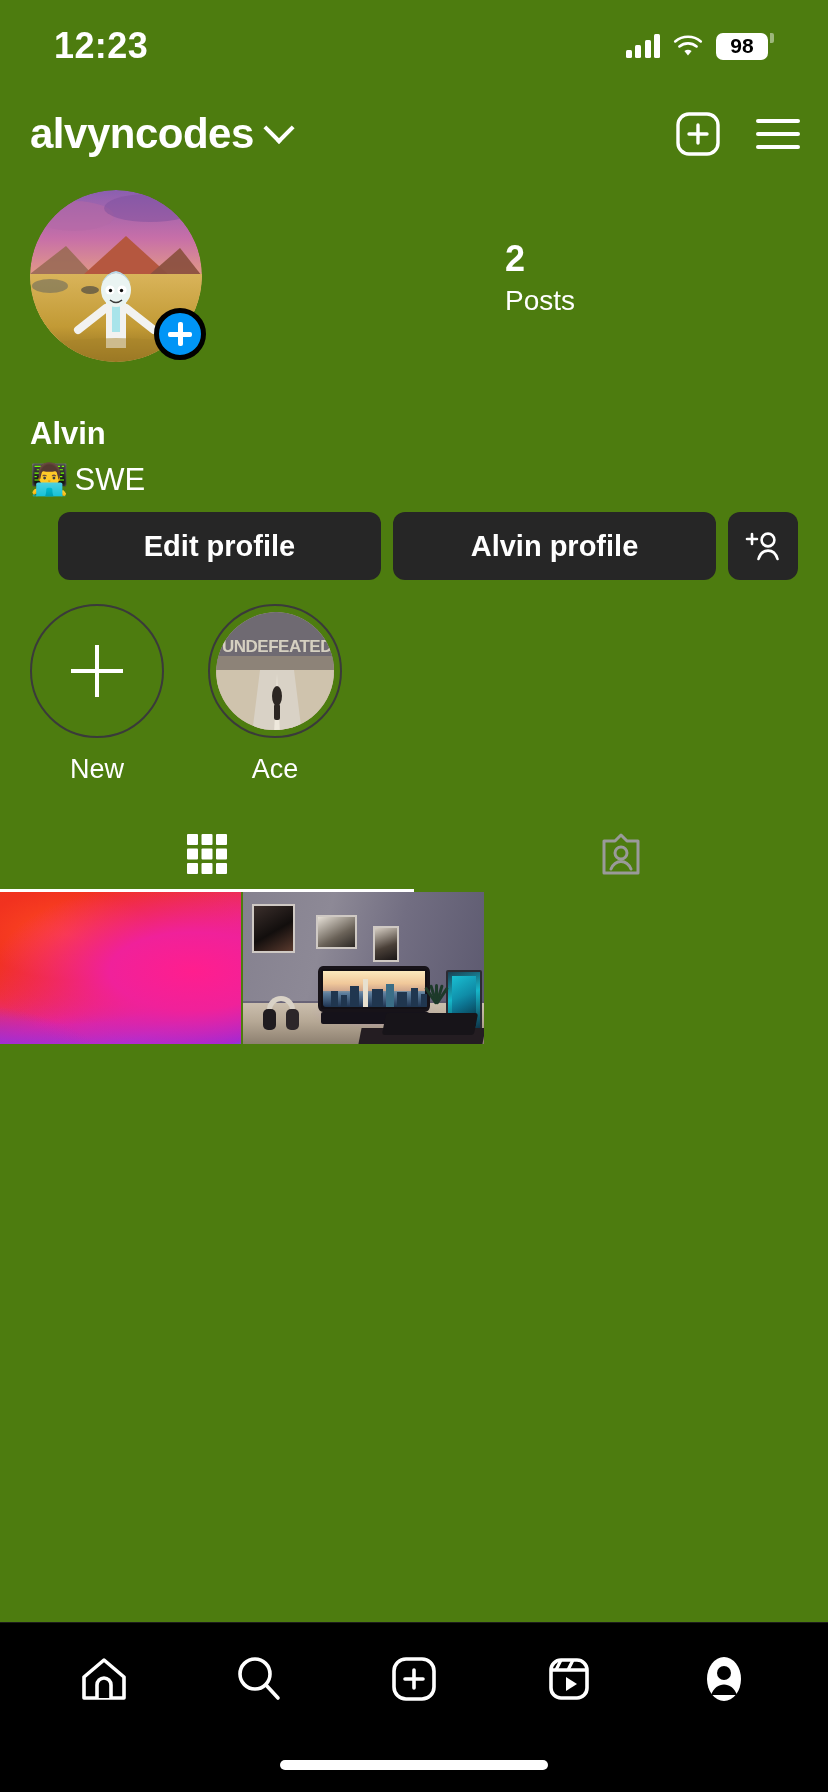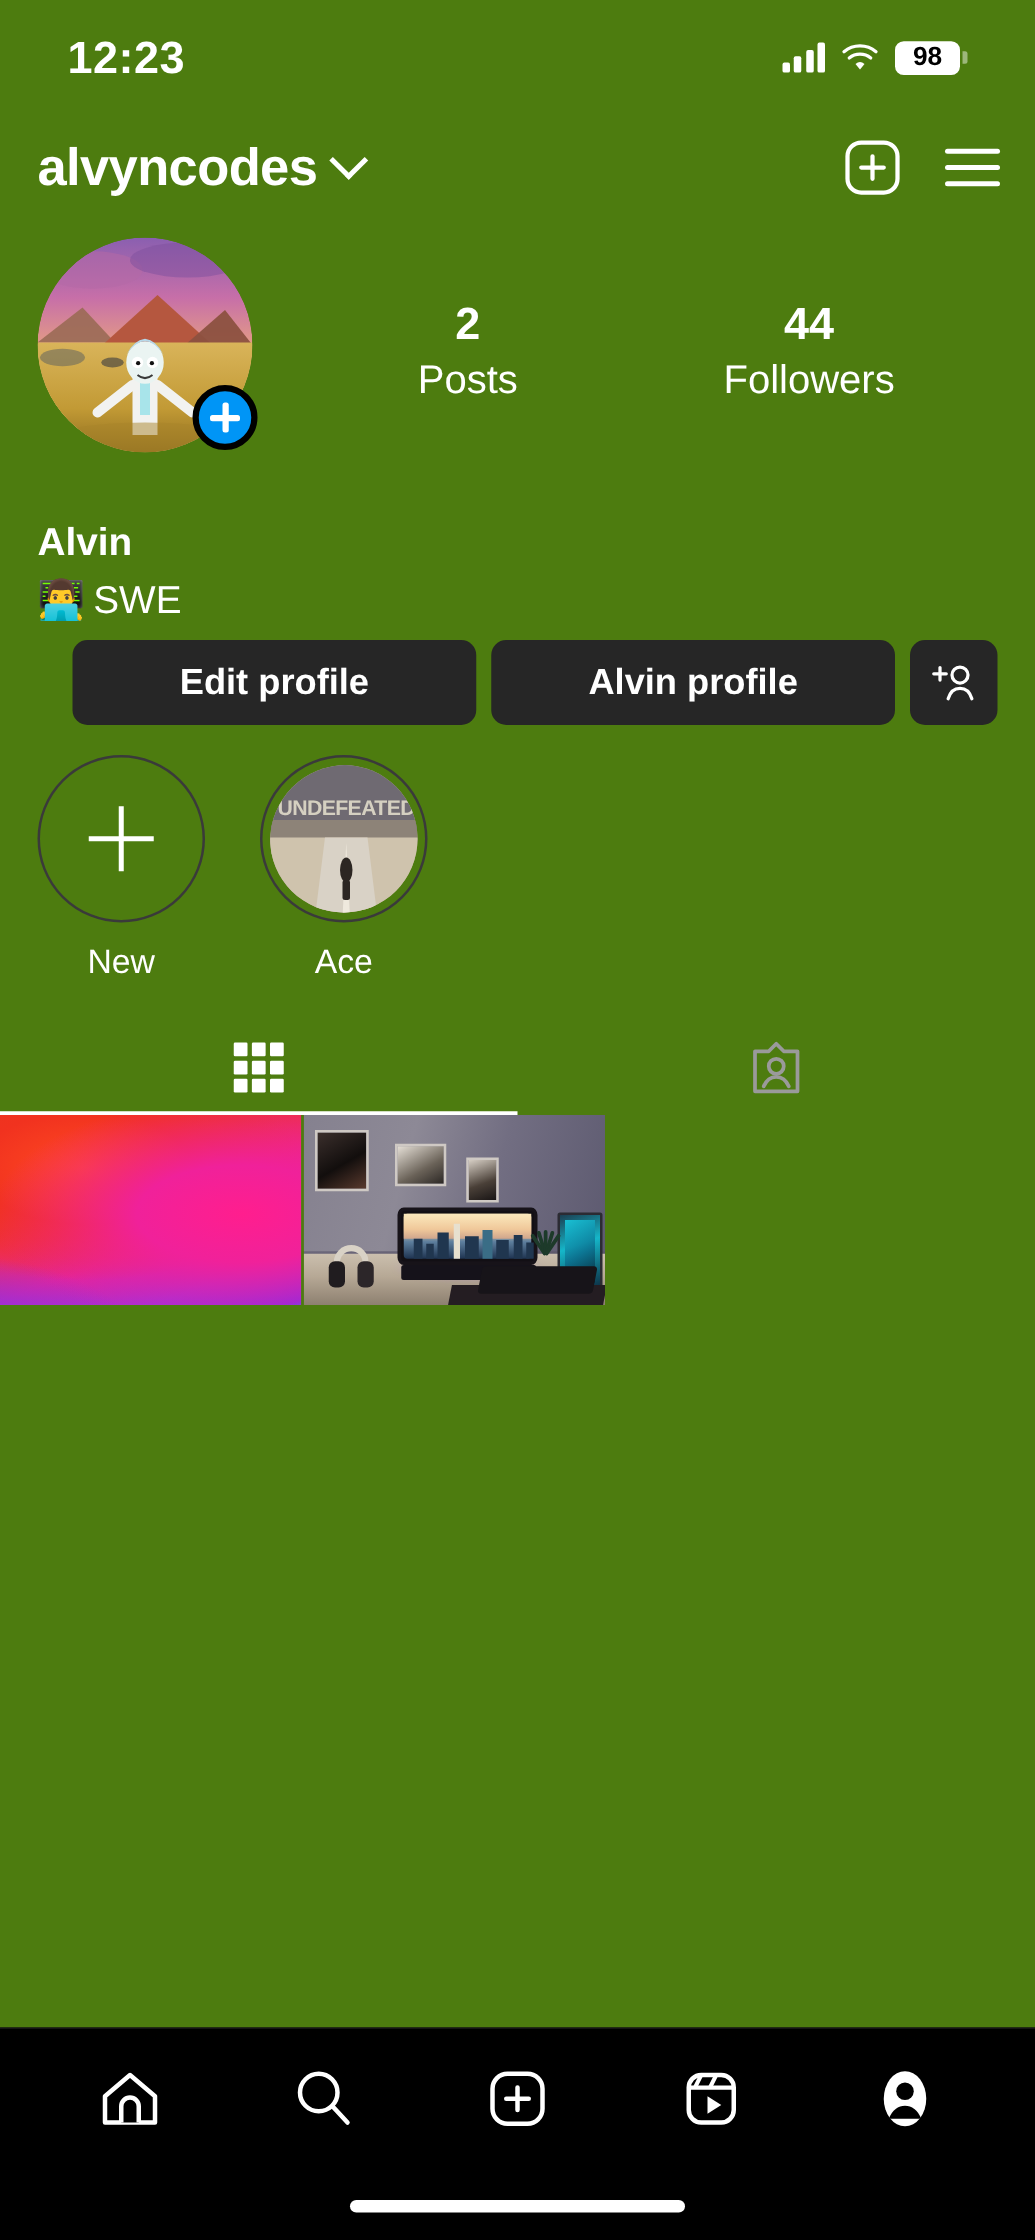--- a/index.html
+++ b/index.html
@@ -15,21 +15,21 @@
   .statusbar { position:absolute; top:0; left:0; width:828px; height:92px; display:flex; align-items:center; justify-content:space-between; padding:0 54px; }
   .clock { font-size:36px; font-weight:600; letter-spacing:.4px; color:#fff; }
   .status-right { display:flex; align-items:center; gap:13px; }
   .bars { display:flex; align-items:flex-end; gap:3.5px; height:24px; }
   .bars i { display:block; width:6px; background:#fff; border-radius:1.5px; }
   .bars i:nth-child(1){ height:8px; }
   .bars i:nth-child(2){ height:13px; }
   .bars i:nth-child(3){ height:18px; }
   .bars i:nth-child(4){ height:24px; }
   .wifi { width:30px; height:23px; position:relative; }
-  .battery { display:flex; align-items:center; }
+  .battery { display:flex; align-items:flex-start; }
   .batt-body { background:#fff; color:#000; border-radius:7px; min-width:52px; height:27px; display:flex; align-items:center; justify-content:center; font-size:21px; font-weight:700; padding:0 6px; }
   .batt-cap { width:4px; height:10px; background:#fff; opacity:.45; border-radius:0 2px 2px 0; margin-left:2px; }
 
   
   .header { position:absolute; top:92px; left:0; width:828px; height:84px; display:flex; align-items:center; justify-content:space-between; padding:0 28px 0 30px; }
   .uname-wrap { display:flex; align-items:center; gap:14px; }
   .uname { font-size:42px; font-weight:700; letter-spacing:-.5px; }
   .chev { width:22px; height:22px; border-right:4px solid #fff; border-bottom:4px solid #fff; transform:rotate(45deg) translate(-4px,-4px); }
   .hdr-actions { display:flex; align-items:center; gap:34px; }
   .icon-btn { display:flex; align-items:center; justify-content:center; }
@@ -41,21 +41,21 @@
   .avatar-wrap { position:relative; width:172px; height:172px; flex:none; }
   .avatar { width:172px; height:172px; border-radius:50%; overflow:hidden; position:relative; }
   .add-badge { position:absolute; right:-4px; bottom:2px; width:52px; height:52px; border-radius:50%; background:#0095f6; border:5px solid #000; display:flex; align-items:center; justify-content:center; }
   .add-badge:before, .add-badge:after { content:""; position:absolute; background:#fff; border-radius:2px; }
   .add-badge:before { width:24px; height:5px; }
   .add-badge:after { width:5px; height:24px; }
 
   .stats { flex:1; display:flex; align-items:flex-start; justify-content:space-around; padding:48px 10px 0 40px; }
   .stat { text-align:center; min-width:120px; }
   .stat .num { font-size:36px; font-weight:700; line-height:1.15; }
-  .stat .lbl { font-size:32px; font-weight:400; margin-top:6px; color:#fff; }
+  .stat .lbl { font-size:28px; font-weight:400; margin-top:6px; color:#fff;text-align:right; }
 
   
   .bioblock { position:absolute; top:415px; left:30px; }
   .fullname { font-size:31px; font-weight:600; line-height:1.25; }
   .bioline { font-size:31px; font-weight:400; line-height:1.3; margin-top:6px; display:flex; align-items:center; gap:6px; }
 
   
   .btnrow { position:absolute; top:512px; left:30px; width:768px; display:flex; gap:12px;padding-left:28px; }
   .btn { background:#262626; border-radius:12px; height:68px; display:flex; align-items:center; justify-content:center; font-size:29px; font-weight:700; color:#fff; border:none; }
   .btn.wide { flex:1; }
@@ -213,24 +213,20 @@
         </svg>
       </div>
       <div class="add-badge"></div>
     </div>
 
     <div class="stats">
       <div class="stat">
         <div class="num">2</div>
         <div class="lbl">Posts</div>
       </div>
-      <div class="stat">
-        <div class="num">44</div>
-        <div class="lbl">Followers</div>
-      </div>
     </div>
   </div>
 
   <div class="bioblock">
     <div class="fullname">Alvin</div>
     <div class="bioline">
       <span>👨‍💻</span>
       <span>SWE</span>
     </div>
   </div>

